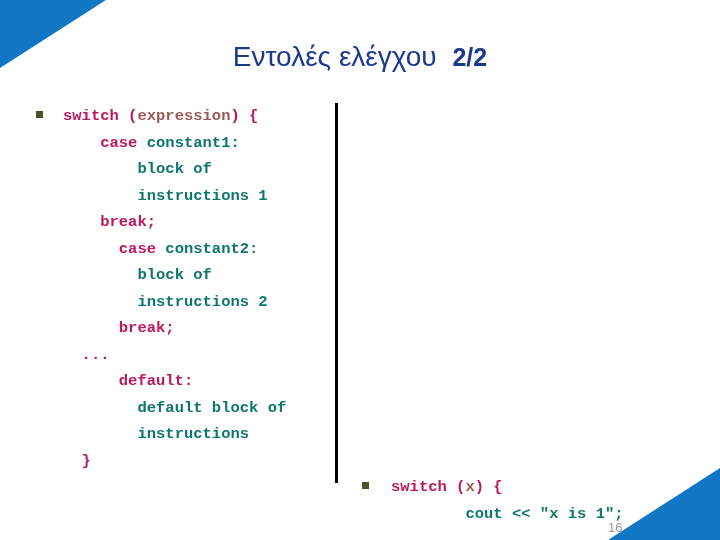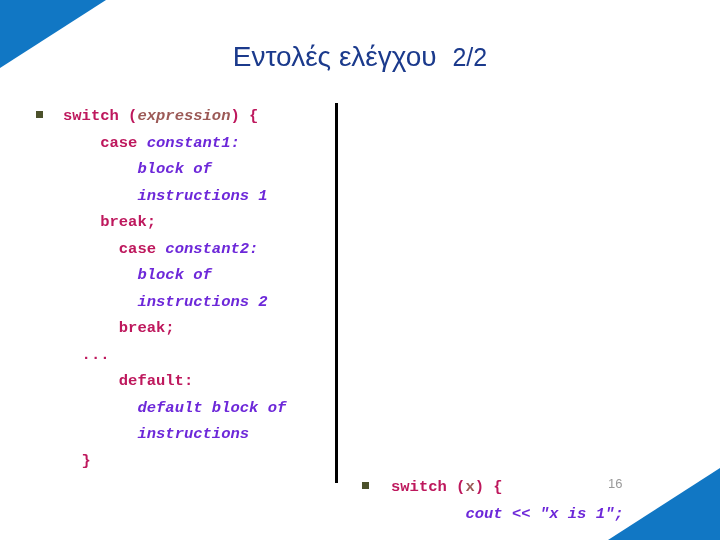--- a/index.html
+++ b/index.html
@@ -48,21 +48,21 @@
     color: #1b3a8c;
     font-size: 28px;
     line-height: 34px;
     white-space: nowrap;
   }
   .title .t-main {
     font-weight: normal;
     letter-spacing: 0px;
   }
   .title .t-sub {
-    font-weight: normal;
+    font-weight: bold;
     font-size: 25px;
     margin-left: 8px;
   }
 
   
   .columns {
     position: absolute;
     top: 103px;
     left: 0;
     width: 720px;
@@ -103,29 +103,29 @@
     font-weight: bold;
     color: #000000;
     white-space: pre;
   }
   .col-left .code  { margin-left: 27px; }
   .col-right .code { margin-left: 29px; }
 
   .code .line { display: block; }
 
   .kw     { color: #be185d; }
-  .blue   { color: #6d28d9; font-style: italic; }
-  .expr   { color: #9c5a57; font-style: italic; }
+  .blue   { color: #0f766e; }
+  .expr   { color: #9c5a57; }
   .var    { color: #9c5a57; }
 
   
   .page-number {
     position: absolute;
     left: 608px;
-    top: 476px;
+    top: 520px;
     font-size: 13px;
     color: #9a9a9a;
     font-family: "Liberation Sans", sans-serif;
   }
 </style>
 </head>
 <body>
 
 <div class="slide">
 

